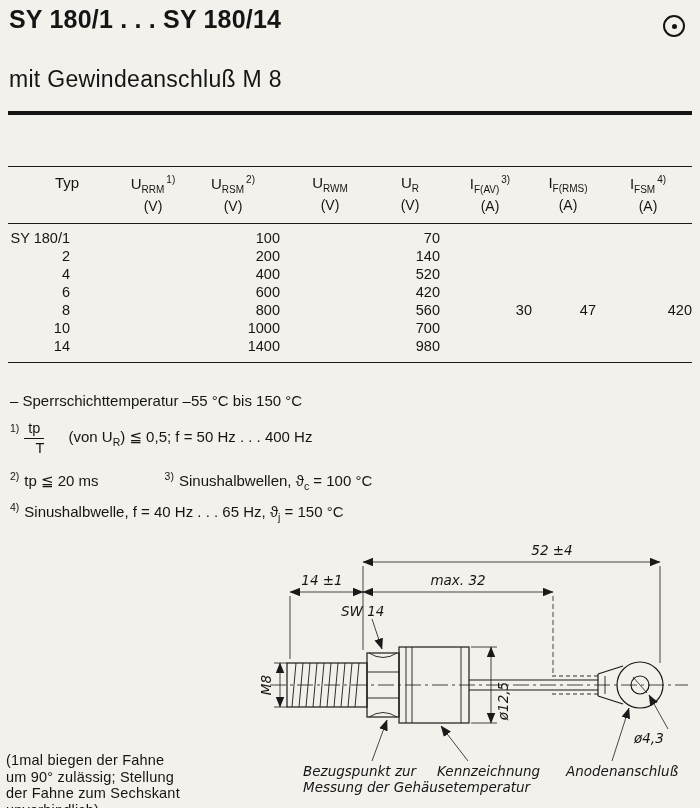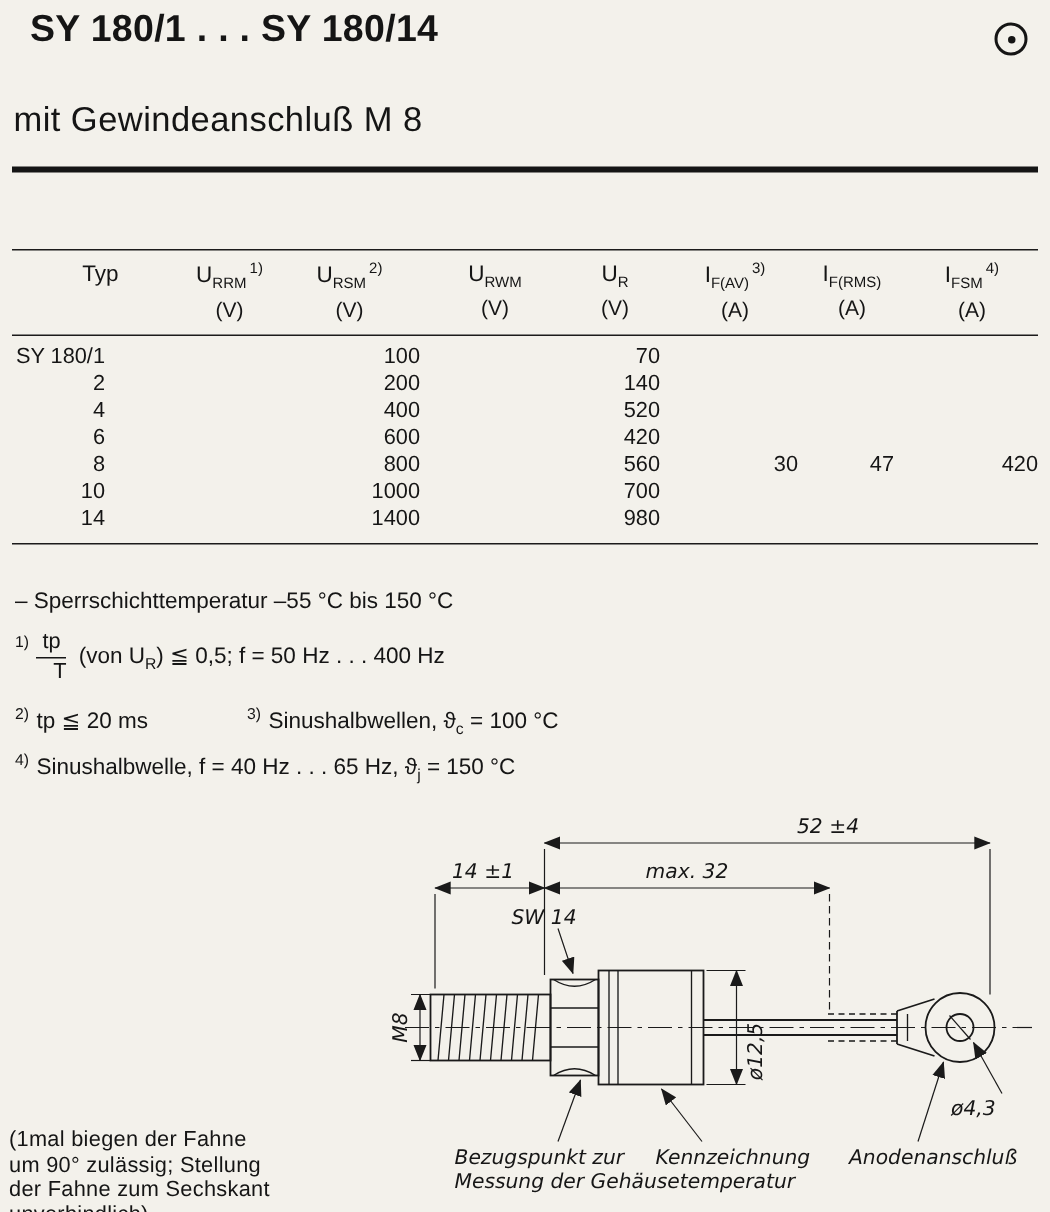--- a/index.html
+++ b/index.html
@@ -1,19 +1,19 @@
 <!DOCTYPE html>
 <html><head>
 <meta charset="utf-8">
 <style>
   html,body{margin:0;padding:0}
   body{width:700px;height:808px;background:#e8e6e0;font-family:"Liberation Sans",sans-serif}
   .page{position:relative;width:700px;height:808px;background:#f3f1eb;color:#151515;overflow:hidden}
 
-  .title{position:absolute;left:20px;top:5px;font-size:25px;font-weight:700;letter-spacing:.2px}
+  .title{position:absolute;left:9px;top:5px;font-size:25px;font-weight:700;letter-spacing:.2px}
   .subtitle{position:absolute;left:9px;font-size:23px;font-weight:400;letter-spacing:.3px}
   .sub1{top:38px}.sub2{top:66px}
   .corner-icon{position:absolute;right:15px;top:15px;width:18px;height:18px;border:2px solid #151515;border-radius:50%;display:flex;align-items:center;justify-content:center}
   .corner-icon .dot{width:5px;height:5px;border-radius:50%;background:#151515}
   .rule{position:absolute;left:8px;top:111px;width:684px;height:3.5px;background:#151515}
 
   table.ratings{position:absolute;left:8px;top:166px;width:684px;border-collapse:collapse;table-layout:fixed}
   .ratings th,.ratings td{padding:0;font-weight:400}
   .ratings thead th{border-top:1.7px solid #1b1b1b;border-bottom:1.7px solid #1b1b1b;text-align:center;vertical-align:top;padding:7px 0 9px 8px;font-size:15px}
   .ratings thead th.typ-h{padding-left:6px}
@@ -27,21 +27,21 @@
   td.num{text-align:right}
 
   .note{position:absolute;left:10px;font-size:15px;white-space:nowrap}
   .note sub{font-size:10.5px}
   .note-temp{top:392px}
   .note-1{top:420px;display:flex;align-items:center}
   .note-2{top:470px}
   .note-3{top:501px}
   sup.mark{font-size:10.5px;margin-right:5px}
   .note-1 sup.mark{align-self:flex-start;margin-top:2px}
-  .frac{display:inline-block;text-align:right;margin-right:8px;font-size:14.5px;line-height:1.15}
+  .frac{display:inline-block;text-align:right;margin-right:24px;font-size:14.5px;line-height:1.15}
   .frac .fn{display:block;border-bottom:1.4px solid #151515;padding:0 4px 1px}
   .frac .fd{display:block;padding-top:1px}
   .gap{display:inline-block;width:66px}
 
   svg.drawing{position:absolute;left:0;top:535px}
 
   .side-note{position:absolute;left:6px;top:752px;font-size:14.5px;line-height:16.5px;letter-spacing:.2px}
 </style>
 </head>
 <body>

